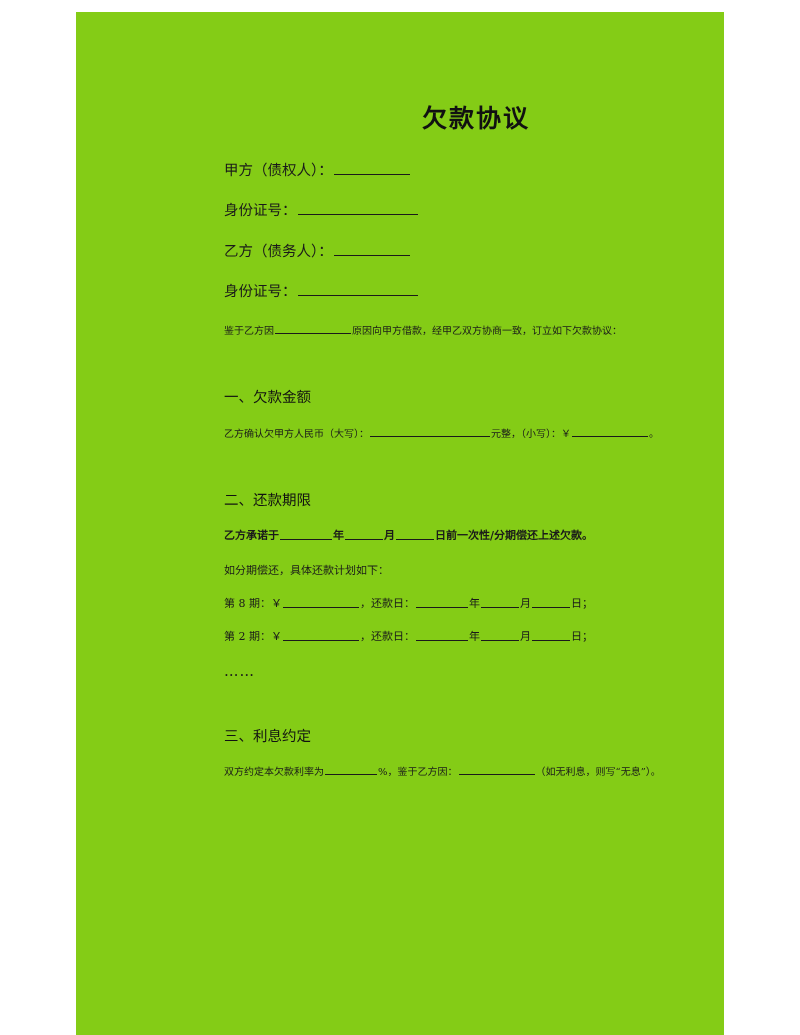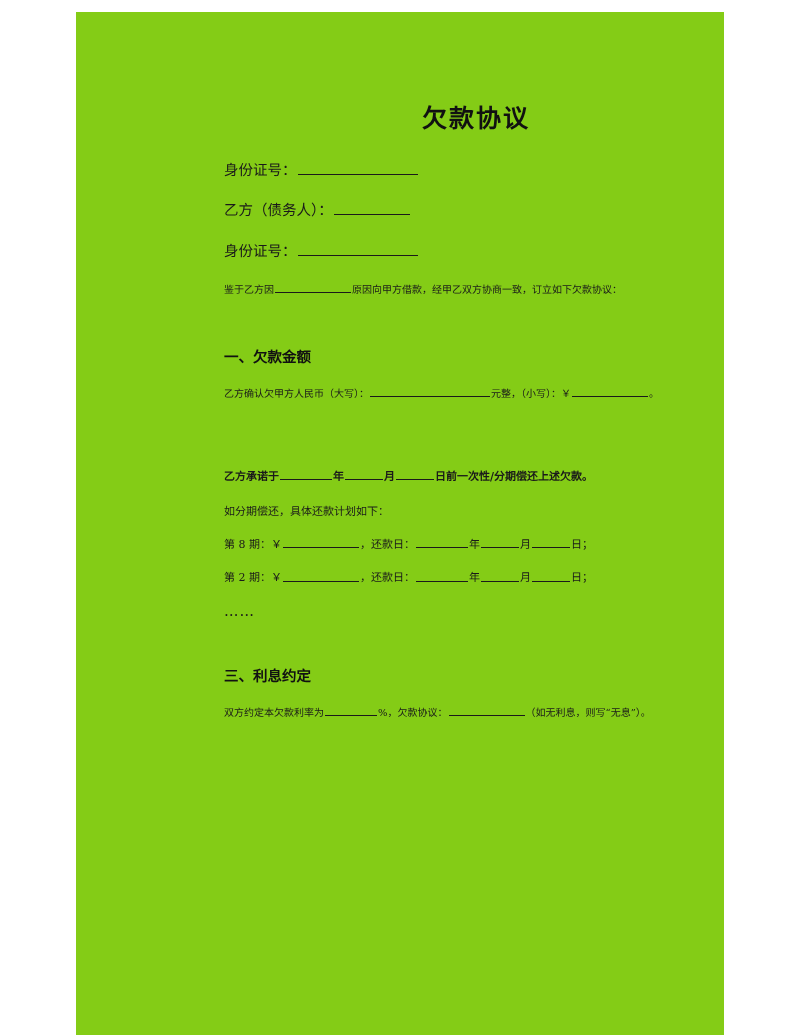--- a/index.html
+++ b/index.html
@@ -55,21 +55,21 @@
     margin: 0;
     text-indent: 28px;
     text-align: justify;
     color: #1a1a1a;
   }
   .para-recital {
     margin-top: 4px;
   }
   .section-heading {
     font-family: "DejaVu Sans", "Liberation Sans", sans-serif;
-    font-weight: bold;
+    font-weight: normal;
     font-size: 14.5px;
     line-height: 1.3;
     margin: 0;
     padding-left: 28px;
     color: #111111;
   }
   .gap-before-heading {
     height: 48px;
   }
   .gap-after-heading {
@@ -114,20 +114,23 @@
 </head>
 <body>
 
 <div class="page">
   <div class="doc-body">
 
     <h1 class="doc-title">欠款协议</h1>
 
     <div class="party-block">
 
+      <p class="party-line">
+        <span>甲方（债权人）：</span><span class="blank b-lg"></span>
+      </p>
 
       <p class="party-line">
         <span>身份证号：</span><span class="blank b-xl"></span>
       </p>
 
       <p class="party-line">
         <span>乙方（债务人）：</span><span class="blank b-lg"></span>
       </p>
 
       <p class="party-line">
@@ -142,20 +145,21 @@
 
     <div class="gap-before-heading"></div>
     <p class="section-heading">一、欠款金额</p>
     <div class="gap-after-heading"></div>
 
     <p class="para">
       <span>乙方确认欠甲方人民币（大写）：</span><span class="blank b-xl"></span><span>元整，（小写）：￥</span><span class="blank b-lg"></span><span>。</span>
     </p>
 
     <div class="gap-before-heading"></div>
+    <p class="section-heading">二、还款期限</p>
     <div class="gap-after-heading"></div>
 
     <p class="plain-line bold-line">
       <span>乙方承诺于</span><span class="blank b-md"></span><span>年</span><span class="blank b-sm"></span><span>月</span><span class="blank b-sm"></span><span>日前一次性/分期偿还上述欠款。</span>
     </p>
 
     <div class="row-gap"></div>
 
     <p class="plain-line">如分期偿还，具体还款计划如下：</p>
 
@@ -173,19 +177,19 @@
 
     <div class="row-gap-sm"></div>
 
     <p class="ellipsis-line">……</p>
 
     <div class="gap-before-heading"></div>
     <p class="section-heading">三、利息约定</p>
     <div class="gap-after-heading"></div>
 
     <p class="para">
-      <span>双方约定本欠款利率为</span><span class="blank b-md"></span><span>%，欠款协议：</span><span class="blank b-lg"></span><span>（如无利息，则写“无息”）。</span>
+      <span>双方约定本欠款利率为</span><span class="blank b-md"></span><span>%，鉴于乙方因：</span><span class="blank b-lg"></span><span>（如无利息，则写“无息”）。</span>
     </p>
 
     <div class="gap-before-heading"></div>
 
   </div>
 </div>
 
 </body></html>

